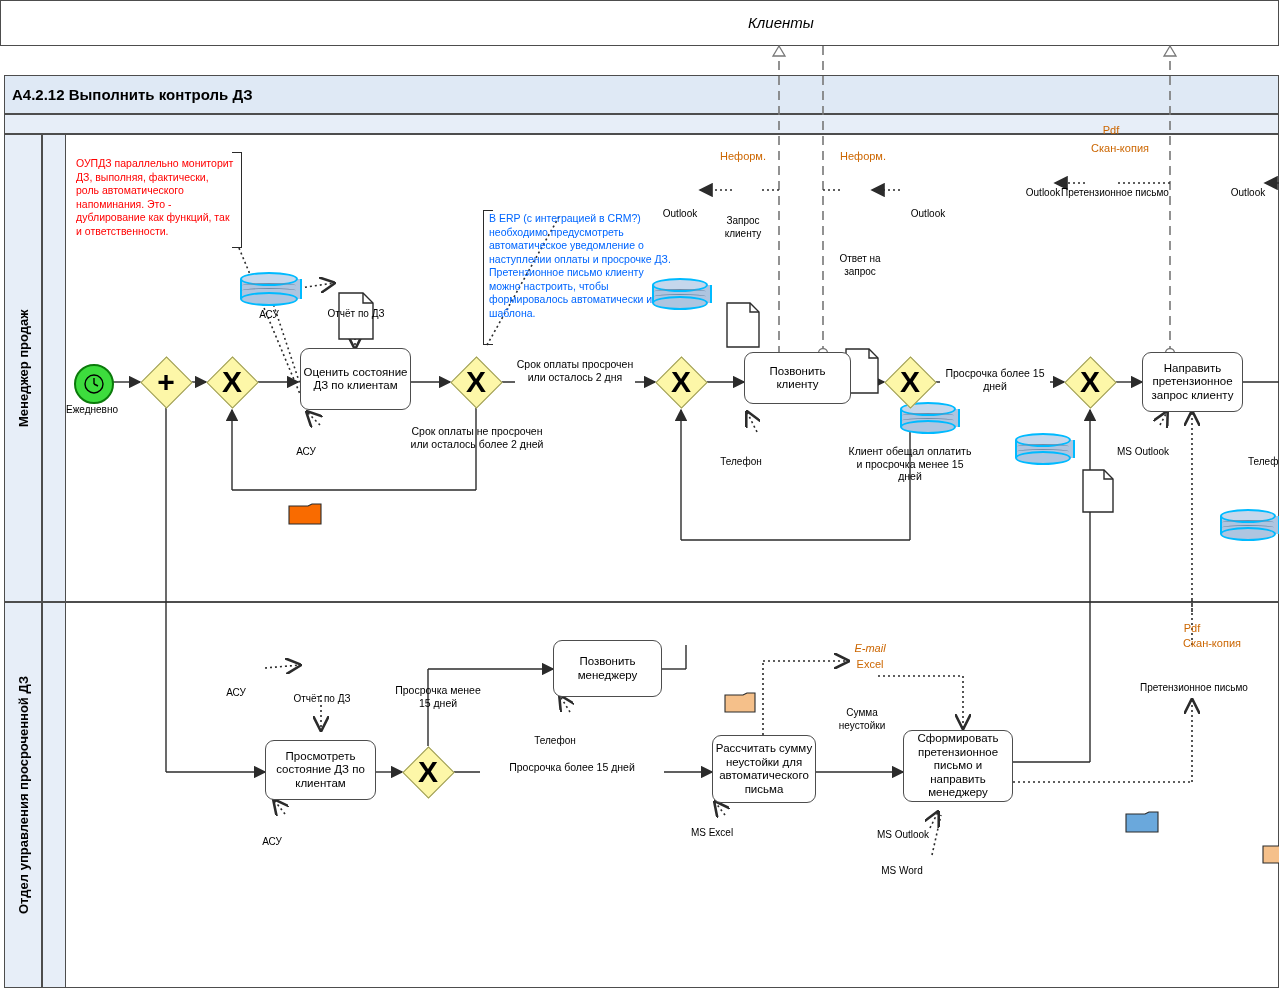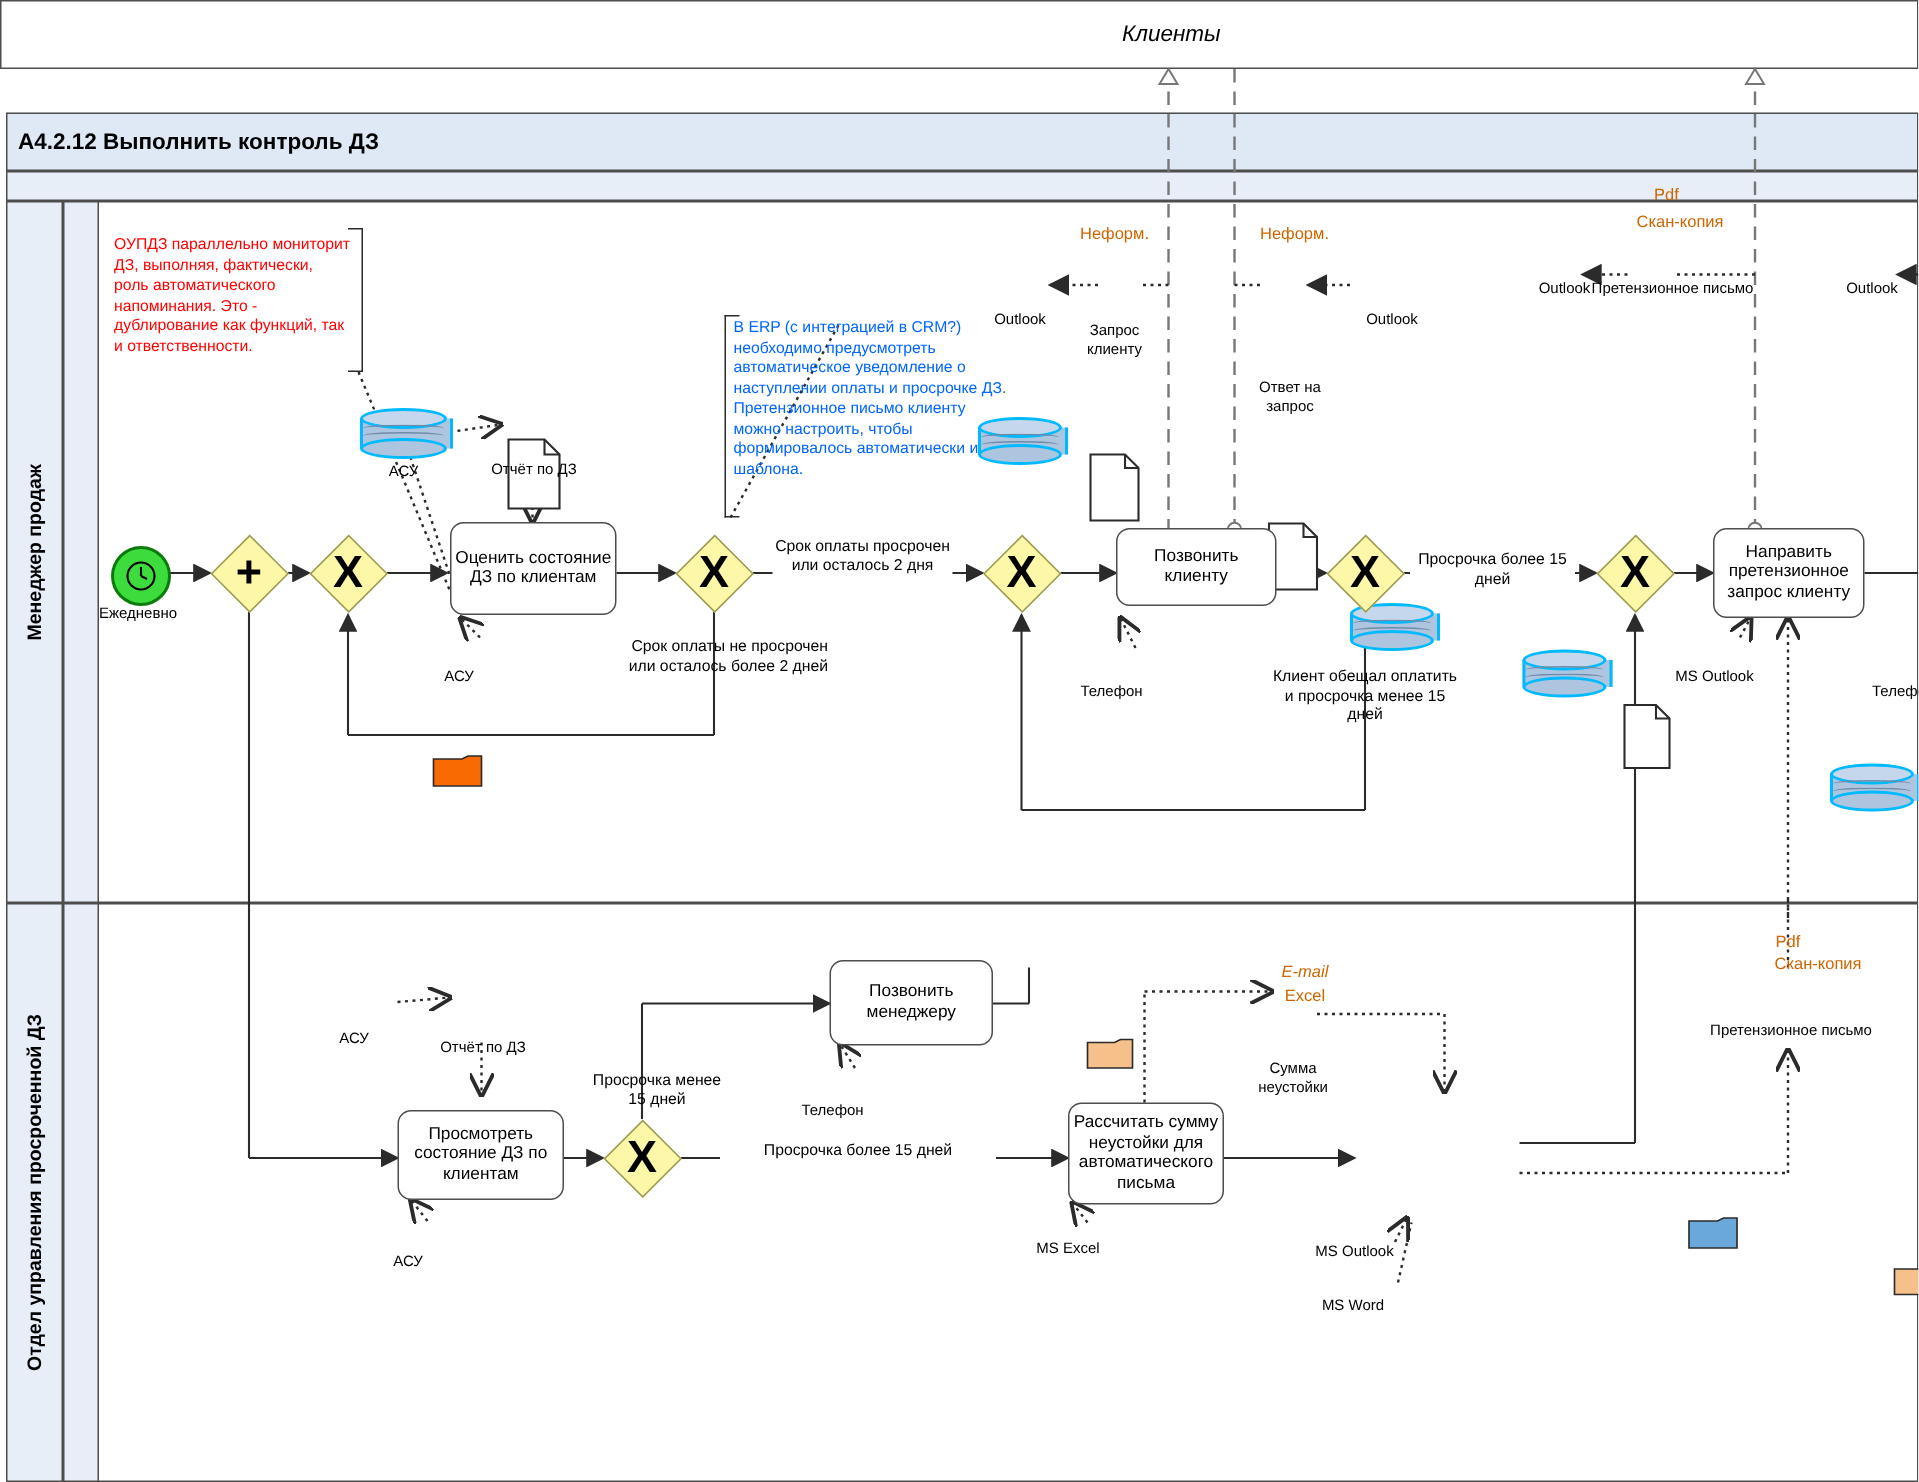--- a/index.html
+++ b/index.html
@@ -248,21 +248,21 @@
         <path d="M1,3 L20,3 L24,1 L33,1 L33,21 L1,21 Z" fill="#f96b00" stroke="#2b2b2b" stroke-width="1.1"></path>
       </svg>
   </div>
   <div class="abs lbl" style="left:278px;top:445px;width:56px;">АСУ</div>
 
   <div class="gw-wrap" style="left:450px;top:356px;width:52px;height:52px;">
     <div class="gw" style="width:37px;height:37px;position:absolute;left:7.5px;top:7.5px;"></div>
     <div class="gw-glyph">X</div>
   </div>
   <div class="abs lbl-sm" style="left:515px;top:358px;width:120px;background:#fff;">Срок оплаты просрочен или осталось 2 дня</div>
-  <div class="abs lbl-sm" style="left:402px;top:425px;width:150px;text-align:right;">Срок оплаты не просрочен или осталось более 2 дней</div>
+  <div class="abs lbl-sm" style="left:402px;top:425px;width:150px;">Срок оплаты не просрочен или осталось более 2 дней</div>
 
   <div class="abs ds" style="left:652px;top:174px;width:56px;height:32px;">
     <div class="body"></div>
       <div class="top"></div>
       <div class="bot"></div>
     <div class="ln" style="top:11px;"></div>
       <div class="ln" style="top:16px;"></div>
   </div>
   <div class="abs lbl" style="left:648px;top:207px;width:64px;">Outlook</div>
 
@@ -368,35 +368,36 @@
   <div class="abs lbl" style="left:278px;top:692px;width:88px;">Отчёт по ДЗ</div>
 
   <div class="abs task" style="left:265px;top:740px;width:111px;height:60px;">Просмотреть состояние ДЗ по клиентам</div>
 
   <div class="abs lbl" style="left:244px;top:835px;width:56px;">АСУ</div>
 
   <div class="gw-wrap" style="left:402px;top:746px;width:52px;height:52px;">
     <div class="gw" style="width:37px;height:37px;position:absolute;left:7.5px;top:7.5px;"></div>
     <div class="gw-glyph">X</div>
   </div>
-  <div class="abs lbl-sm" style="left:388px;top:714px;width:100px;">Просрочка менее 15 дней</div>
+  <div class="abs lbl-sm" style="left:388px;top:684px;width:100px;">Просрочка менее 15 дней</div>
   <div class="abs lbl-sm" style="left:480px;top:761px;width:184px;background:#fff;">Просрочка более 15 дней</div>
 
   <div class="abs task" style="left:553px;top:640px;width:109px;height:57px;">Позвонить менеджеру</div>
 
   <div class="abs lbl" style="left:524px;top:734px;width:62px;">Телефон</div>
 
   <div class="abs task" style="left:712px;top:735px;width:104px;height:68px;">Рассчитать сумму неустойки для автоматического письма</div>
 
   <div class="abs lbl" style="left:678px;top:826px;width:68px;">MS Excel</div>
 
   <div class="abs lbl-orange" style="left:840px;top:642px;width:60px;font-style:italic;">E-mail</div>
   <div class="abs lbl-orange" style="left:840px;top:658px;width:60px;">Excel</div>
   <div class="abs lbl" style="left:822px;top:706px;width:80px;">Сумма неустойки</div>
 
+  <div class="abs task" style="left:903px;top:730px;width:110px;height:72px;">Сформировать претензионное письмо и направить менеджеру</div>
 
   <div class="abs lbl" style="left:866px;top:828px;width:74px;">MS Outlook</div>
 
   <div class="abs lbl" style="left:868px;top:864px;width:68px;">MS Word</div>
 
   <div class="abs lbl-orange" style="left:1162px;top:622px;width:60px;">Pdf</div>
   <div class="abs lbl-orange" style="left:1164px;top:637px;width:96px;">Скан-копия</div>
   <div class="abs lbl" style="left:1138px;top:681px;width:112px;">Претензионное письмо</div>
 
 </div>

